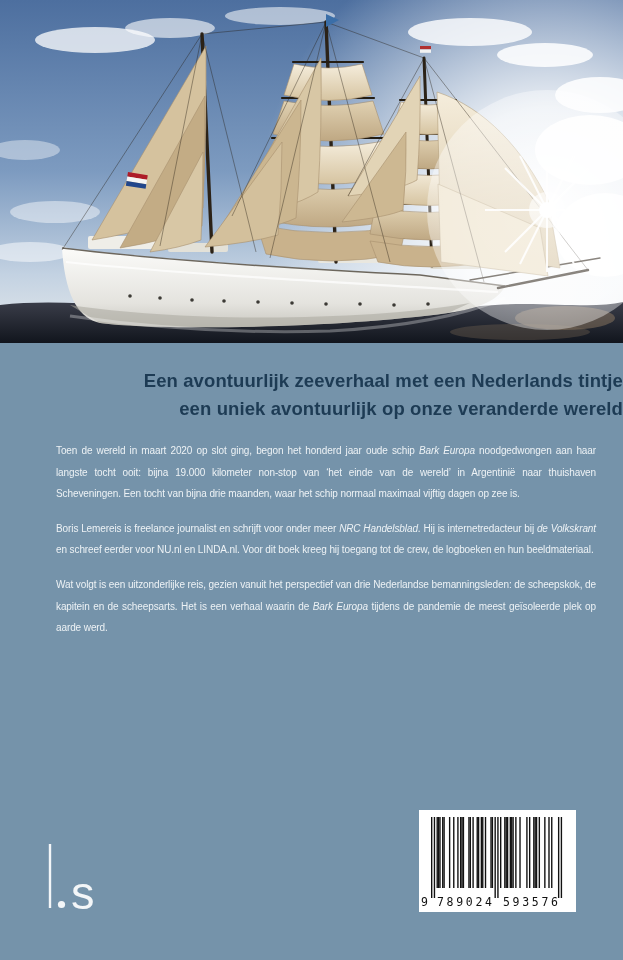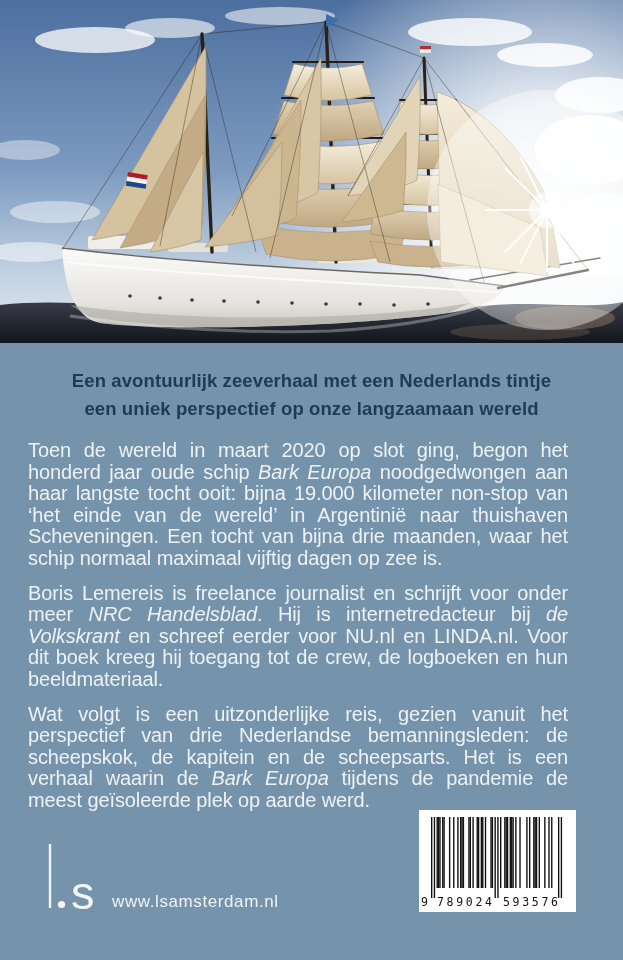--- a/index.html
+++ b/index.html
@@ -6,26 +6,26 @@
   body{background:#44566a;}
   .cover{
     position:relative;width:623px;height:960px;margin:0 auto;
     background:#7593aa;overflow:hidden;
     font-family:"Liberation Sans",sans-serif;
   }
   .photo{position:absolute;top:0;left:0;width:623px;height:343px;}
   .photo svg{display:block;}
   .headline{
     position:absolute;top:367px;left:0;width:623px;
-    text-align:center;color:#1d3b54;font-weight:700;
+    text-align:right;color:#1d3b54;font-weight:700;
     font-size:18.5px;line-height:28px;letter-spacing:.1px;
   }
   .paragraphs{
-    position:absolute;top:440px;left:28px;width:540px;
-    color:#edf2f5;font-size:20px;line-height:21.6px;
+    position:absolute;top:440px;left:56px;width:540px;
+    color:#edf2f5;font-size:10px;line-height:21.6px;
     text-align:justify;letter-spacing:-.1px;
   }
   .paragraphs p{margin:0 0 13px 0;}
   .paragraphs em{font-style:italic;}
   .logo{position:absolute;left:44px;top:841px;}
   .website{
     position:absolute;left:112px;top:892px;
     color:#eef3f6;font-size:17px;letter-spacing:.6px;font-weight:400;
   }
   .barcode{
@@ -207,37 +207,36 @@
         <line x1="574" y1="156" x2="520" y2="264"></line>
       </g>
       <circle cx="547" cy="210" r="18" fill="#ffffff" opacity=".6"></circle>
       <circle cx="547" cy="210" r="8" fill="#ffffff"></circle>
       <circle cx="547" cy="210" r="120" fill="url(#sunGlow)" opacity=".5"></circle>
     </svg>
   </div>
 
   <div class="headline">
     <div>Een avontuurlijk zeeverhaal met een Nederlands tintje</div>
-    <div>een uniek perspectief op onze langzaamaan wereld</div>
+    <div>een uniek avontuurlijk op onze veranderde wereld</div>
   </div>
 
   <div class="paragraphs">
       <p><span>Toen de wereld in maart 2020 op slot ging, begon het honderd jaar oude schip </span><em>Bark Europa</em><span> noodgedwongen aan haar langste tocht ooit: bijna 19.000 kilometer non-stop van ‘het einde van de wereld’ in Argentinië naar thuishaven Scheveningen. Een tocht van bijna drie maanden, waar het schip normaal maximaal vijftig dagen op zee is.</span></p>
       <p><span>Boris Lemereis is freelance journalist en schrijft voor onder meer </span><em>NRC Handelsblad</em><span>. Hij is internetredacteur bij </span><em>de Volkskrant</em><span> en schreef eerder voor NU.nl en LINDA.nl. Voor dit boek kreeg hij toegang tot de crew, de logboeken en hun beeldmateriaal.</span></p>
       <p><span>Wat volgt is een uitzonderlijke reis, gezien vanuit het perspectief van drie Nederlandse bemanningsleden: de scheepskok, de kapitein en de scheepsarts. Het is een verhaal waarin de </span><em>Bark Europa</em><span> tijdens de pandemie de meest geïsoleerde plek op aarde werd.</span></p>
     </div>
 
   <div class="logo" aria-label="l.s">
     <svg width="72" height="74" viewBox="0 0 72 74">
       <line x1="6" y1="3" x2="6" y2="67" stroke="#f3f6f8" stroke-width="2.4"></line>
       <circle cx="17.5" cy="63.5" r="3.6" fill="#f3f6f8"></circle>
       <text x="27" y="67.5" font-size="47" fill="#f3f6f8" font-family="Liberation Sans, sans-serif" font-weight="300">s</text>
     </svg>
   </div>
-  <div class="website">www.lsamsterdam.nl</div>
 
   <div class="barcode"><svg width="157" height="102" viewBox="0 0 157 102">
         <rect x="12.00" y="7" width="1.38" height="81" fill="#111"></rect>
         <rect x="14.76" y="7" width="1.38" height="81" fill="#111"></rect>
         <rect x="17.52" y="7" width="1.38" height="71" fill="#111"></rect>
         <rect x="18.90" y="7" width="1.38" height="71" fill="#111"></rect>
         <rect x="20.28" y="7" width="1.38" height="71" fill="#111"></rect>
         <rect x="23.04" y="7" width="1.38" height="71" fill="#111"></rect>
         <rect x="24.42" y="7" width="1.38" height="71" fill="#111"></rect>
         <rect x="29.94" y="7" width="1.38" height="71" fill="#111"></rect>

